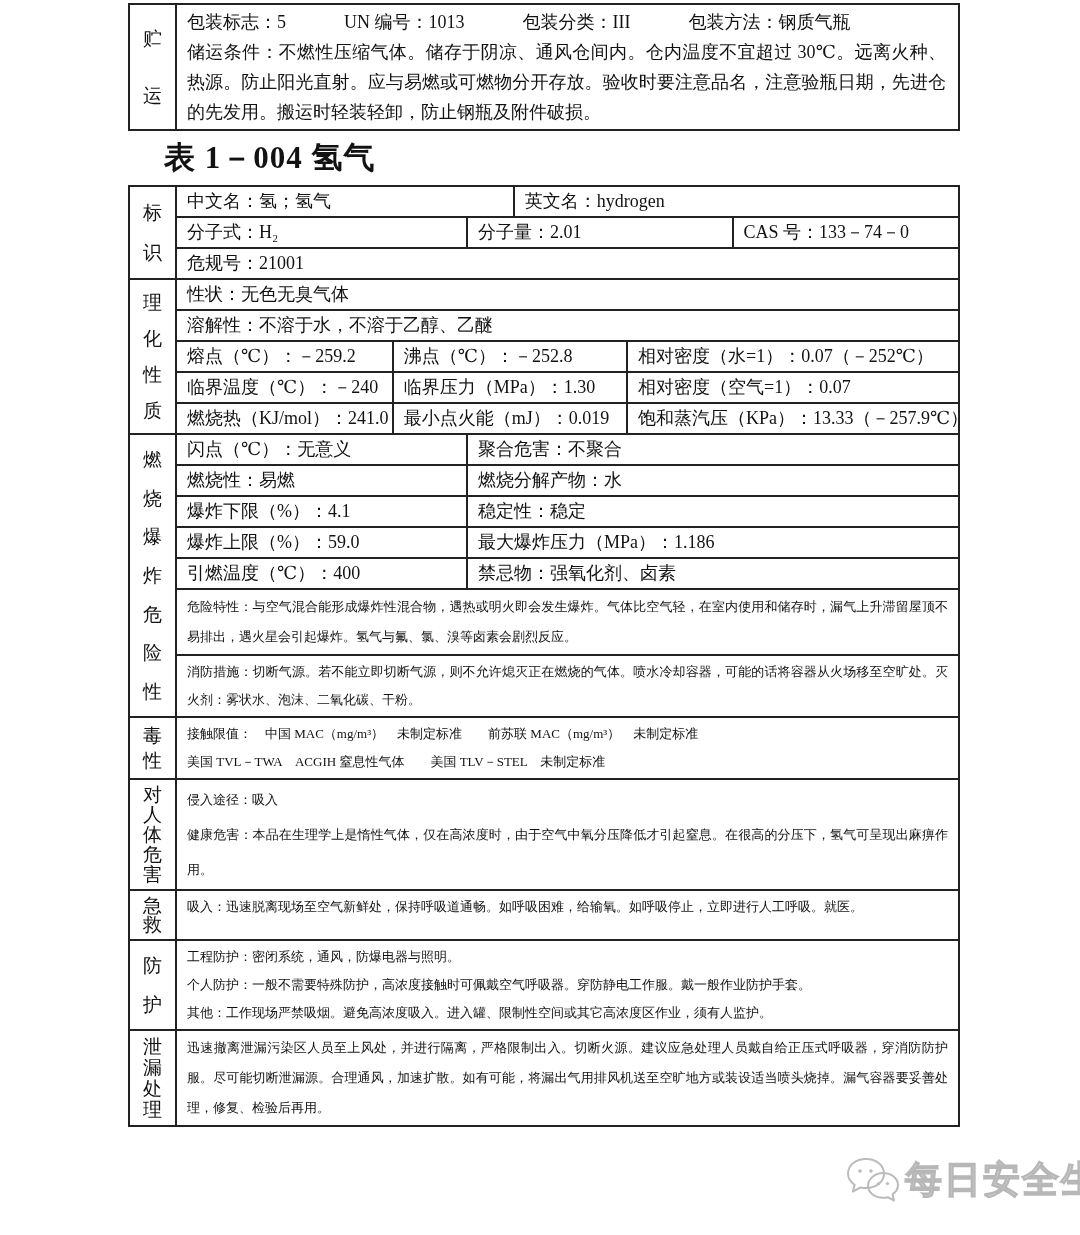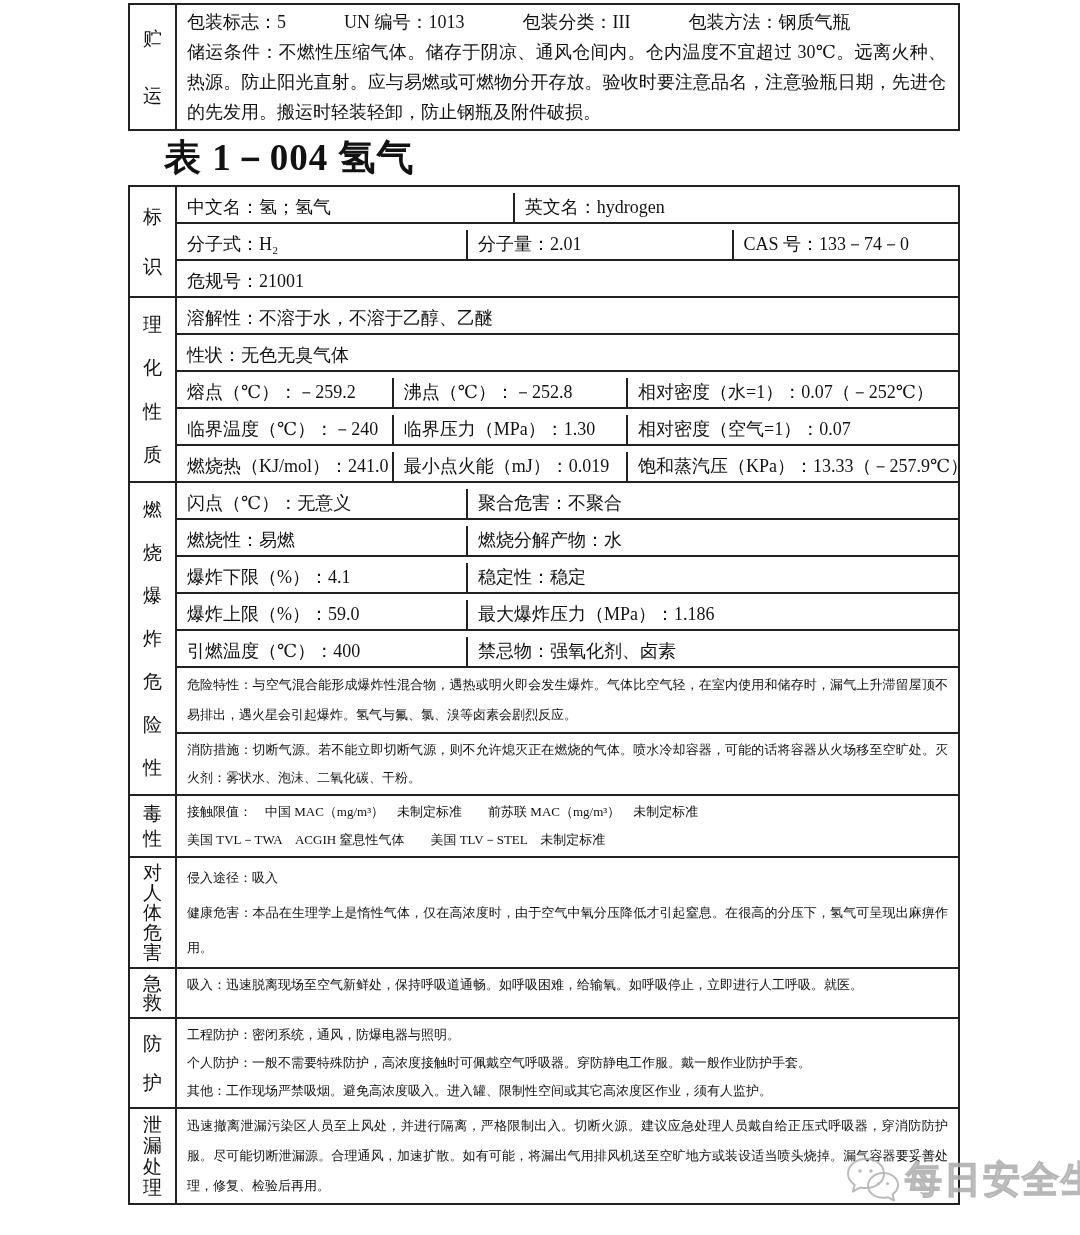--- a/index.html
+++ b/index.html
@@ -24,41 +24,41 @@
 
   .section { display: flex; border-top: 2px solid var(--bc); }
   .section:first-child { border-top: none; }
 
   .row { display: flex; border-top: 2px solid var(--bc); }
   .row:first-child { border-top: none; }
   .cell {
     border-left: 2px solid var(--bc);
     padding: 0 10px; font-size: 18px; line-height: 29px;
     display: flex; align-items: center;
-    white-space: nowrap; overflow: hidden; margin-top: 6px;
+    white-space: nowrap; overflow: hidden;
   }
   .cell:first-child { border-left: none; }
   .w43{width:43%} .w57{width:57%} .w37{width:37%} .w34{width:34%} .w29{width:29%}
   .w275{width:27.5%} .w30{width:30%} .w425{width:42.5%} .w63{width:63%} .full{width:100%}
 
   .ptext {
     display: block; padding: 2px 10px; font-size: 13px;
     line-height: 29px; text-align: justify; width: 100%;
   }
   .ptext.lh30 { line-height: 30px; }
   .ptext.lh35 { line-height: 35px; }
   .ptext.lh28 { line-height: 28px; }
   .nowrapline { white-space: nowrap; overflow: hidden; text-align: left; }
 
   
   .pack-row { display: flex; gap: 58px; padding: 2px 10px 0 10px; font-size: 18px; line-height: 30px; white-space: nowrap; }
   .storage-para { padding: 0 12px 2px 10px; font-size: 18px; line-height: 30px; text-align: justify; }
 
   .title {
-    font-size: 37px; font-weight: bold; line-height: 32px;
+    font-size: 31px; font-weight: bold; line-height: 32px;
     margin: 11px 0 11px 36px; letter-spacing: 1px;
   }
 
   
   .watermark {
     position: absolute; left: 845px; top: 1155px;
     display: flex; align-items: center; gap: 4px;
     opacity: 0.85; pointer-events: none;
   }
   .wm-text {
@@ -123,24 +123,24 @@
         <div class="label-col">
           <div class="vlabel">
               <span>理</span>
               <span>化</span>
               <span>性</span>
               <span>质</span>
             </div>
         </div>
         <div class="content-col">
           <div class="row">
+            <div class="cell full">性状：无色无臭气体</div>
+          </div>
+          <div class="row">
             <div class="cell full">溶解性：不溶于水，不溶于乙醇、乙醚</div>
-          </div>
-          <div class="row">
-            <div class="cell full">性状：无色无臭气体</div>
           </div>
           <div class="row">
             <div class="cell w275">熔点（℃）：－259.2</div>
             <div class="cell w30">沸点（℃）：－252.8</div>
             <div class="cell w425">相对密度（水=1）：0.07（－252℃）</div>
           </div>
           <div class="row">
             <div class="cell w275">临界温度（℃）：－240</div>
             <div class="cell w30">临界压力（MPa）：1.30</div>
             <div class="cell w425">相对密度（空气=1）：0.07</div>

